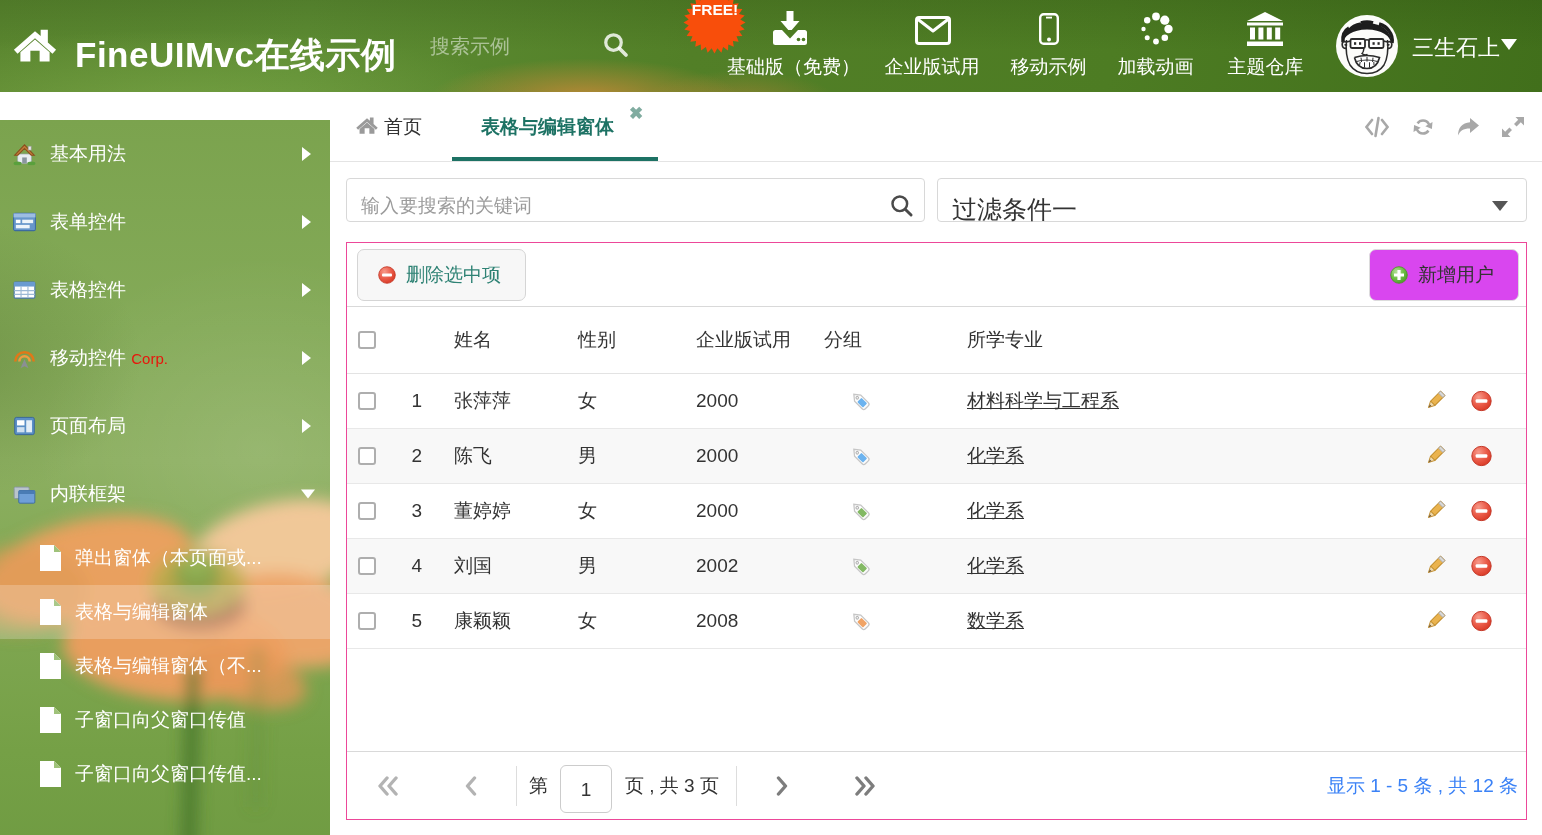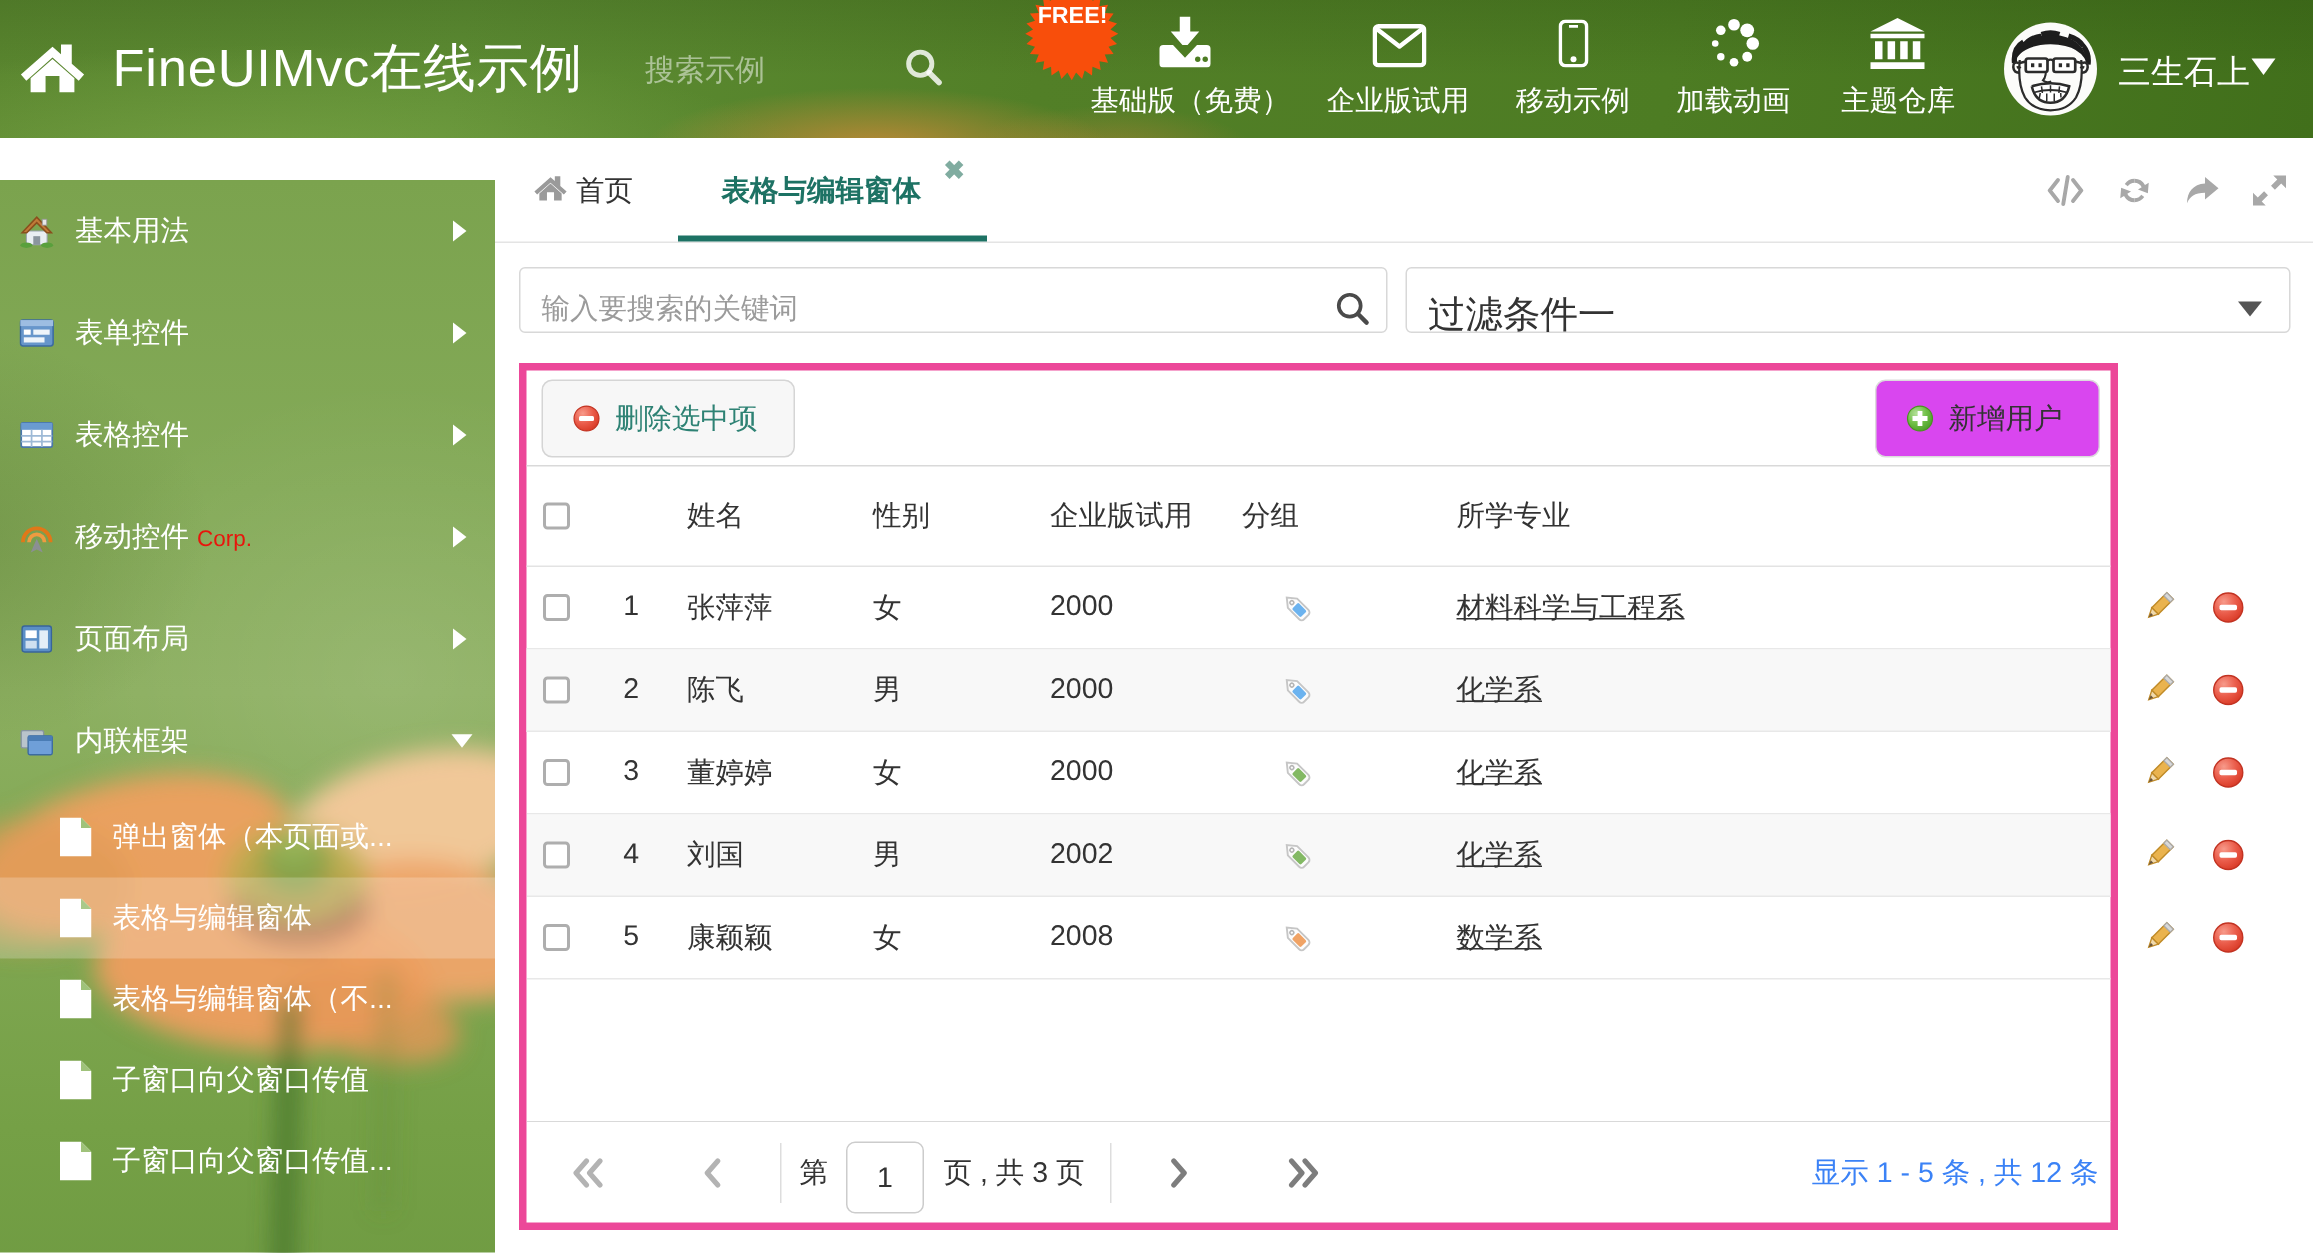--- a/index.html
+++ b/index.html
@@ -37,21 +37,21 @@
 #tabline{position:absolute;left:122px;bottom:0;width:206px;height:4px;background:#1d7264}
 .tbi{position:absolute;top:24px;width:24px;height:22px}
 
 .inp{position:absolute;top:86px;height:44px;border:1px solid #d8d8d8;border-radius:4px;background:#fff}
 #inp1{left:16px;width:579px}
 #inp1 span{position:absolute;left:14px;top:14px;font-size:19px;color:#9b9b9b}
 #inp2{left:607px;width:590px}
 #inp2 span{position:absolute;left:14px;top:14px;font-size:25px;color:#333}
 #caret{position:absolute;right:18px;top:22px;width:0;height:0;border-top:10px solid #555;border-left:8px solid transparent;border-right:8px solid transparent}
 
-#grid{position:absolute;left:16px;top:150px;width:1066px;height:578px;border:5px solid #ec4899;background:#fff}
+#grid{position:absolute;left:16px;top:150px;width:1181px;height:578px;border:1px solid #ec4899;background:#fff}
 #tbar{position:absolute;left:0;top:0;width:100%;height:64px;border-bottom:1px solid #d9d9d9}
 .btn{position:absolute;height:52px;border-radius:7px;font-size:19px}
 #bdel{left:10px;top:6px;width:169px;background:#f7f7f7;border:1px solid #d5d5d5;color:#2e8274}
 #badd{right:7px;top:6px;width:150px;background:#d946ef;border:1px solid #dcdcdc;color:#333}
 .btn .bic{position:absolute;left:20px;top:50%;transform:translateY(-50%);width:18px;height:18px}
 .btn .btx{position:absolute;left:48px;top:50%;transform:translateY(-50%);white-space:nowrap}
 .hrow{position:absolute;left:0;top:64px;width:100%;height:67px;border-bottom:1px solid #e3e3e3;font-size:19px;color:#333}
 .row{position:absolute;left:0;width:100%;height:55px;border-bottom:1px solid #e8e8e8;font-size:19px;color:#333}
 .row.alt{background:#f8f8f8}
 .cell{position:absolute;top:50%;transform:translateY(-50%);white-space:nowrap}
@@ -65,21 +65,21 @@
 .pgel{position:absolute;top:50%;transform:translateY(-50%)}
 #pginp{position:absolute;left:213px;top:13px;width:52px;height:48px;border:1px solid #ccc;border-radius:6px;text-align:center;line-height:48px;font-size:19px;color:#333}
 .psep{position:absolute;top:14px;width:1px;height:40px;background:#ddd}
 </style></head>
 <body>
 <div id="hdr">
 <svg style="position:absolute;left:13px;top:25px" width="44" height="37" viewBox="0 0 42 36">
  <path fill="#fff" d="M0.5 24 L21 6 L26.5 10.8 L26.5 4.5 L33.5 4.5 L33.5 17 L41.5 24 L38 28 L21 13 L4 28 Z"></path>
  <path fill="#fff" d="M6.8 26.5 L21 14 L35.2 26.5 L35.2 35.5 L25.5 35.5 L25.5 25 L16.5 25 L16.5 35.5 L6.8 35.5 Z"></path>
 </svg>
-<div style="position:absolute;left:75px;top:22px;font-size:35px;font-weight:normal;color:#fff;letter-spacing:.5px">FineUIMvc在线示例</div>
+<div style="position:absolute;left:75px;top:32px;font-size:35px;font-weight:bold;color:#fff;letter-spacing:.5px">FineUIMvc在线示例</div>
 <div style="position:absolute;left:430px;top:33px;font-size:20px;color:rgba(255,255,255,.5)">搜索示例</div>
 <svg style="position:absolute;left:601px;top:30px" width="30" height="30" viewBox="0 0 24 24">
  <circle cx="10" cy="10" r="6.2" fill="none" stroke="rgba(255,255,255,.82)" stroke-width="2.6"></circle>
  <line x1="14.8" y1="14.8" x2="20" y2="20" stroke="rgba(255,255,255,.82)" stroke-width="3" stroke-linecap="round"></line>
 </svg>
 <svg style="position:absolute;left:683px;top:-9px" width="63" height="63" viewBox="0 0 63 63">
  <polygon points="31.5,0.5 34.4,5.7 38.4,1.3 40.1,7.0 45.0,3.6 45.3,9.5 50.8,7.3 49.9,13.1 55.7,12.2 53.5,17.7 59.4,18.0 56.0,22.9 61.7,24.6 57.3,28.6 62.5,31.5 57.3,34.4 61.7,38.4 56.0,40.1 59.4,45.0 53.5,45.3 55.7,50.8 49.9,49.9 50.8,55.7 45.3,53.5 45.0,59.4 40.1,56.0 38.4,61.7 34.4,57.3 31.5,62.5 28.6,57.3 24.6,61.7 22.9,56.0 18.0,59.4 17.7,53.5 12.2,55.7 13.1,49.9 7.3,50.8 9.5,45.3 3.6,45.0 7.0,40.1 1.3,38.4 5.7,34.4 0.5,31.5 5.7,28.6 1.3,24.6 7.0,22.9 3.6,18.0 9.5,17.7 7.3,12.2 13.1,13.1 12.2,7.3 17.7,9.5 18.0,3.6 22.9,7.0 24.6,1.3 28.6,5.7" fill="#f84e0b"></polygon>
  <text x="32" y="24" text-anchor="middle" font-size="15.5" font-weight="bold" fill="#fff" font-family="Liberation Sans,sans-serif">FREE!</text>
 </svg>
 

